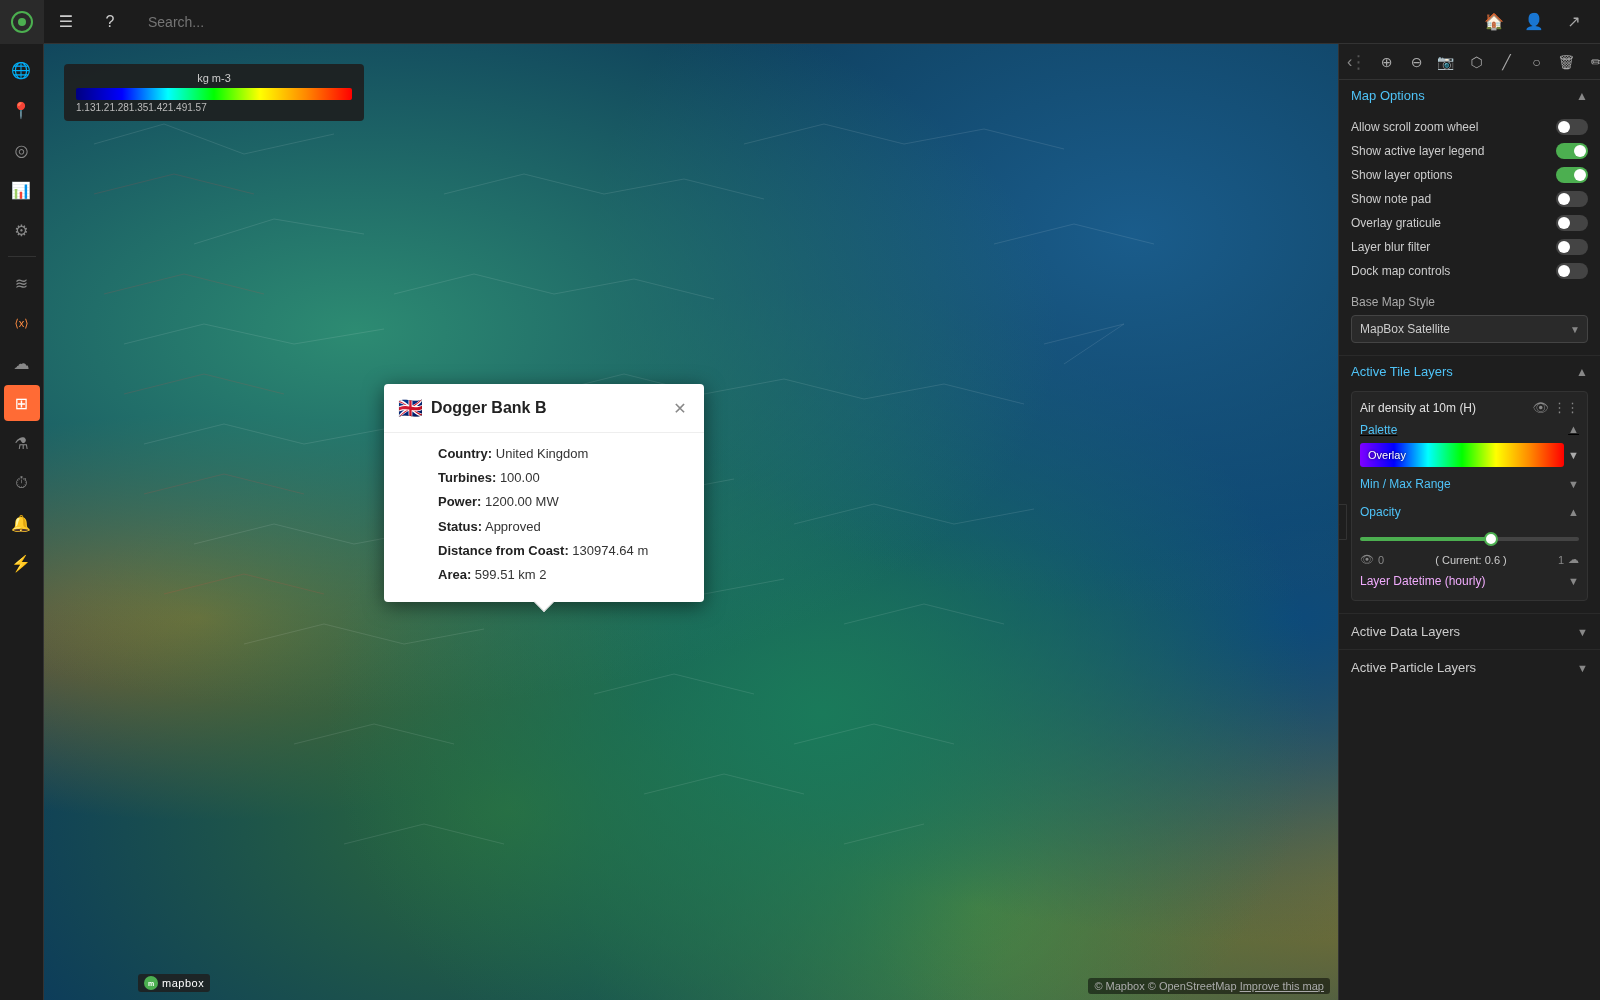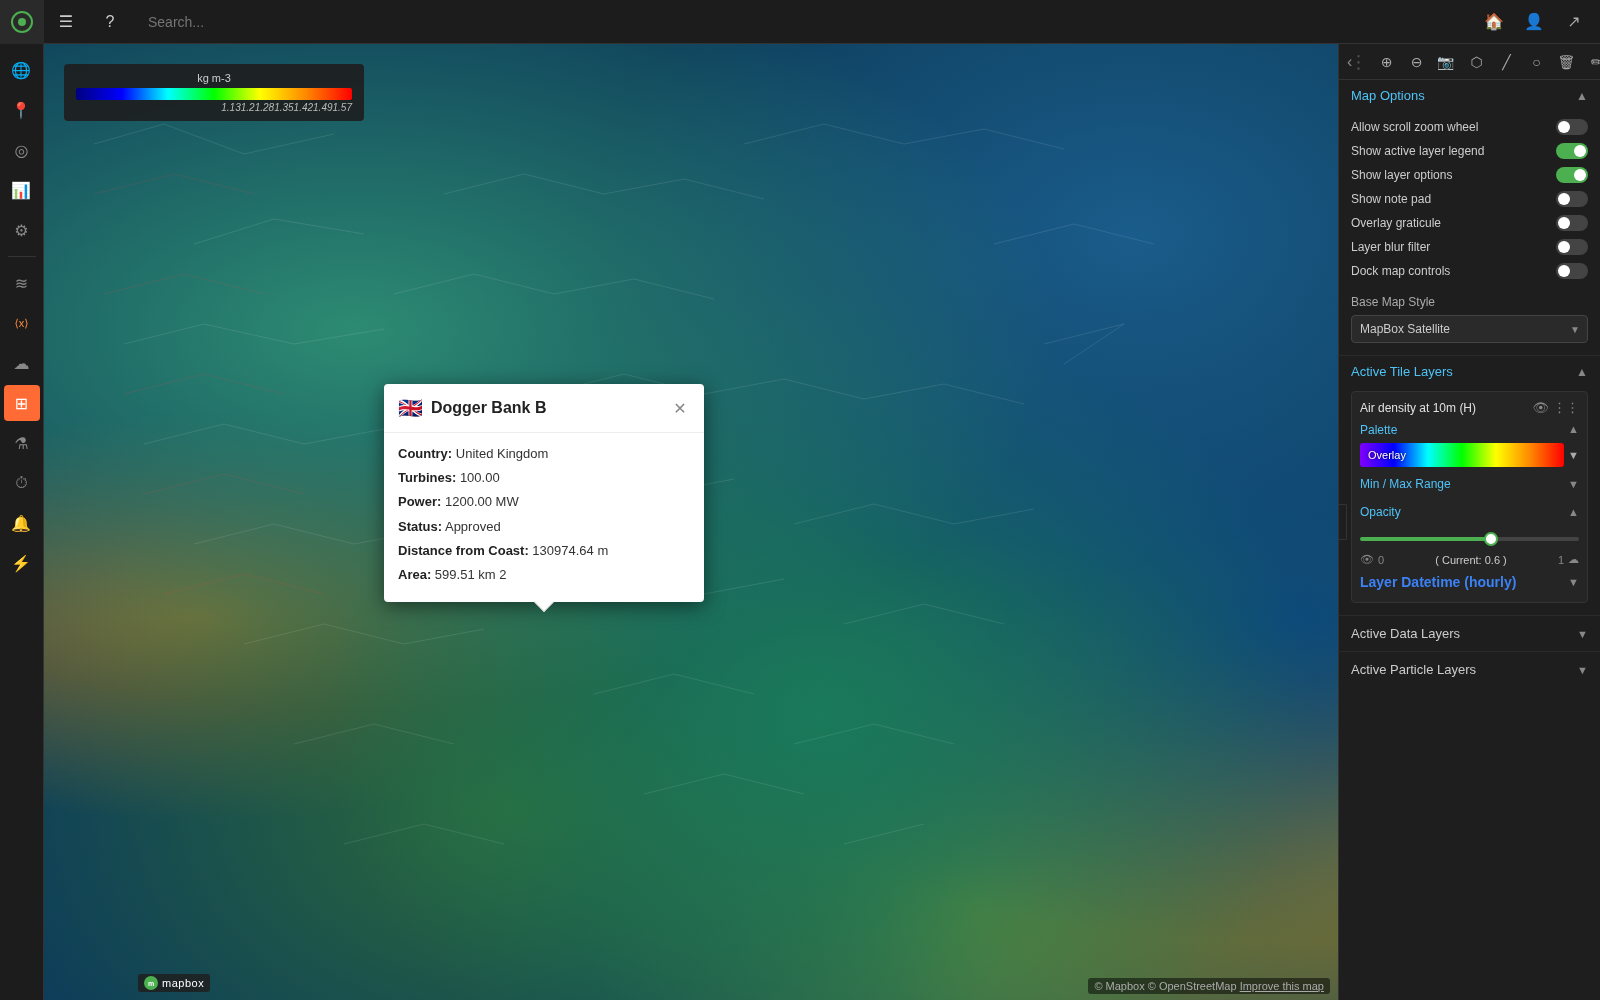--- a/index.html
+++ b/index.html
@@ -83,21 +83,21 @@
       position: absolute; top: 20px; left: 20px;
       background: rgba(30,30,30,0.9); border-radius: 4px;
       padding: 8px 12px; z-index: 50; min-width: 300px;
     }
     .legend-title { color: #ccc; font-size: 11px; text-align: center; margin-bottom: 4px; }
     .legend-bar {
       width: 100%; height: 12px; border-radius: 2px;
       background: linear-gradient(to right, #000080, #0000ff, #00ffff, #00ff00, #ffff00, #ff8800, #ff0000);
     }
     .legend-labels {
-      display: flex; justify-content: flex-end; margin-top: 2px; font-style: italic;
+      display: flex; justify-content: flex-start; margin-top: 2px;
     }
     .legend-label { color: #bbb; font-size: 10px; }
 
     
     .map-popup {
       position: absolute; top: 340px; left: 340px;
       background: #fff; border-radius: 4px; min-width: 320px;
       box-shadow: 0 4px 20px rgba(0,0,0,0.5); z-index: 60;
     }
     .popup-header {
@@ -105,21 +105,21 @@
       padding: 12px 14px; border-bottom: 1px solid #eee;
     }
     .popup-title-row { display: flex; align-items: center; gap: 8px; }
     .popup-flag { font-size: 20px; }
     .popup-title { font-size: 16px; font-weight: 600; color: #222; }
     .popup-close {
       width: 20px; height: 20px; cursor: pointer; color: #888;
       display: flex; align-items: center; justify-content: center; font-size: 16px;
     }
     .popup-body { padding: 12px 14px; }
-    .popup-row { margin-bottom: 6px; font-size: 13px; color: #333; line-height: 1.4; }
+    .popup-row { margin-bottom: 6px; font-size: 13px; color: #333; line-height: 1.4; margin-left: 40px; }
     .popup-row strong { color: #222; }
     .popup-tail {
       width: 14px; height: 14px; background: #fff;
       position: absolute; bottom: -7px; left: 50%;
       transform: translateX(-50%) rotate(45deg);
       border-right: 1px solid #ddd; border-bottom: 1px solid #ddd;
     }
 
     
     .right-panel {
@@ -206,20 +206,21 @@
     .btn-download { background: #5a4a1a; border-color: #8b6b2a; color: #ffc107; }
     .btn-cycle { background: #5a1a1a; border-color: #8b2a2a; color: #f44336; }
     .btn-add { background: #1a3a6b; border-color: #2a5a8b; color: #64b5f6; }
     .btn-remove { background: #5a1a1a; border-color: #8b2a2a; color: #f44336; }
 
     
     .palette-section { margin-top: 8px; }
     .palette-header {
       display: flex; align-items: flex-start; justify-content: space-between;
       margin-bottom: 6px;
+      text-decoration: underline;
     }
     .palette-label { font-size: 12px; color: #4fc3f7; }
     .palette-chevron { color: #888; font-size: 11px; }
     .palette-bar {
       width: 100%; height: 24px; border-radius: 3px;
       background: linear-gradient(to right, #8000ff, #0000ff, #00ffff, #00ff00, #ffff00, #ff8800, #ff0000);
       display: flex; align-items: center; padding: 0 8px;
     }
     .palette-text { font-size: 11px; color: #fff; text-shadow: 0 0 3px rgba(0,0,0,0.8); }
     .palette-dropdown-arrow { color: #aaa; font-size: 11px; }
@@ -255,21 +256,21 @@
       margin-top: 4px;
     }
     .opacity-val { font-size: 11px; color: #888; }
     .opacity-current { font-size: 11px; color: #ccc; }
 
     
     .datetime-row {
       display: flex; align-items: center; justify-content: space-between;
       padding: 8px 0 4px; cursor: pointer;
     }
-    .datetime-label { font-size: 14px; color: #3b82f6; font-weight: bold; }
+    .datetime-label { font-size: 12px; color: #f0abfc; }
     .datetime-chevron { color: #888; font-size: 11px; }
 
     
     .bottom-sections { padding: 4px 0; }
     .bottom-section-row {
       display: flex; align-items: center; justify-content: space-between;
       padding: 10px 12px; cursor: pointer; border-top: 1px solid #2a2a2a;
     }
     .bottom-section-label { font-size: 13px; color: #ccc; font-weight: 400; }
     .bottom-chevron { color: #888; font-size: 11px; }

